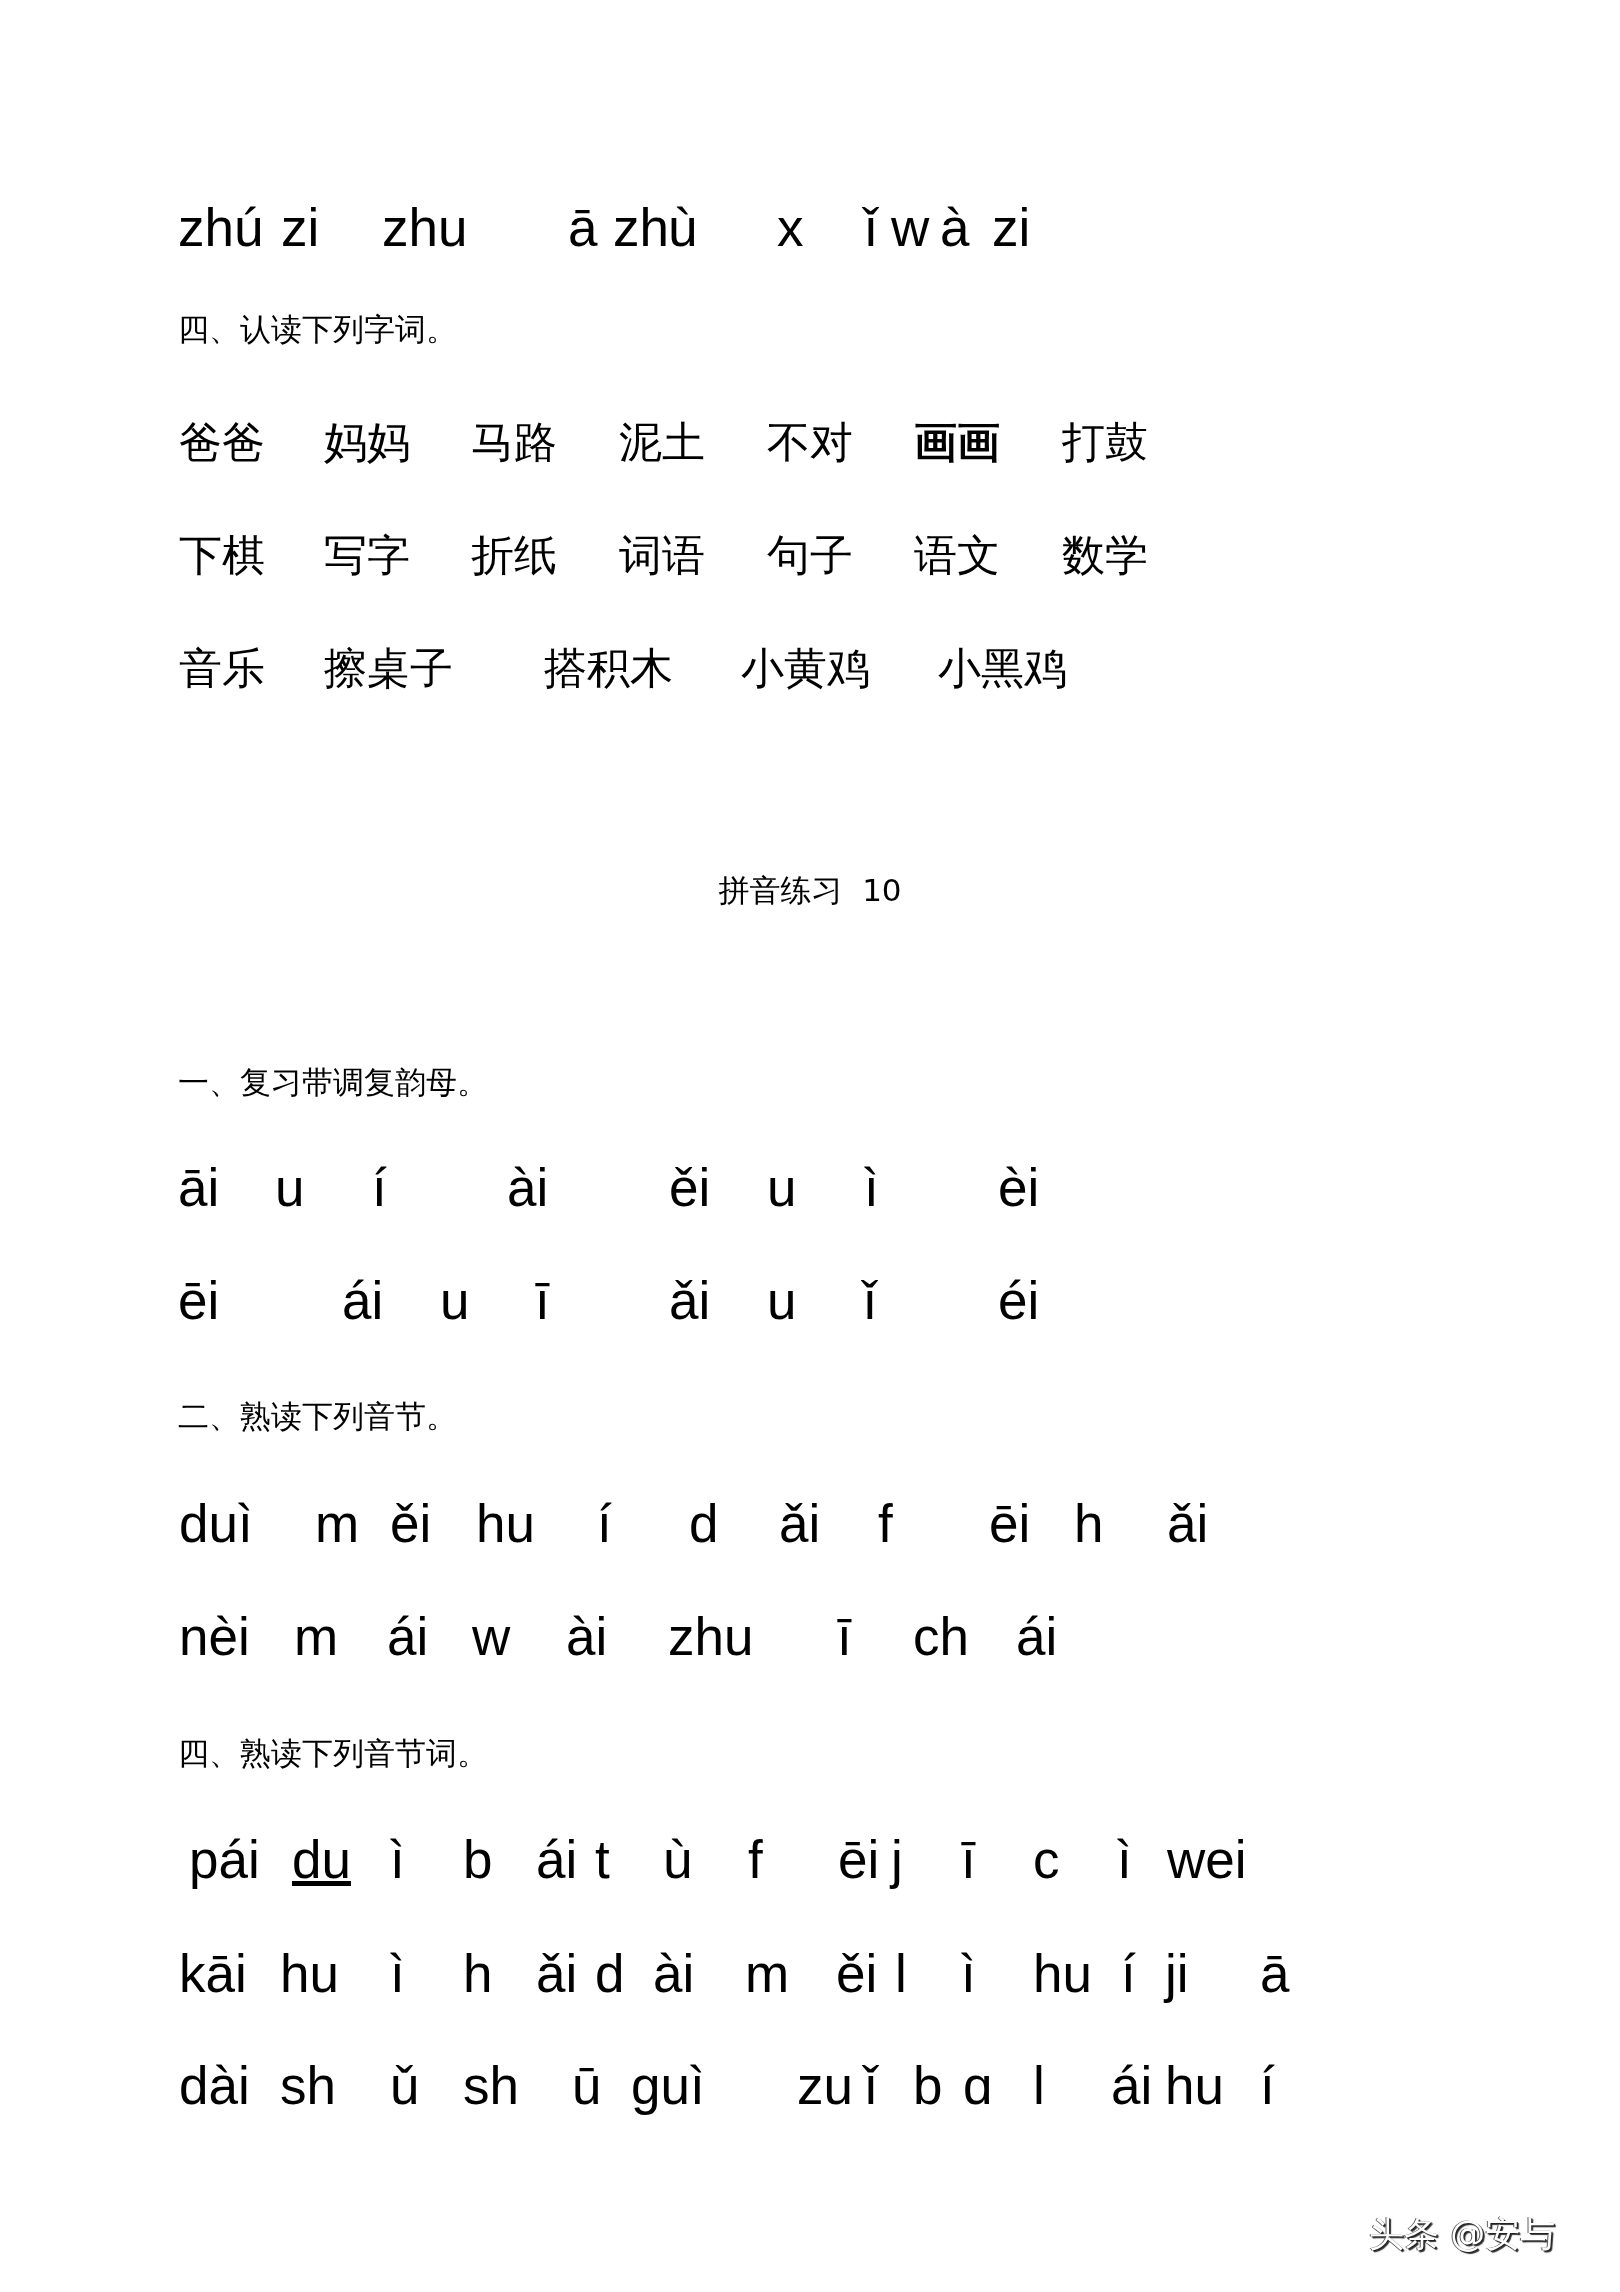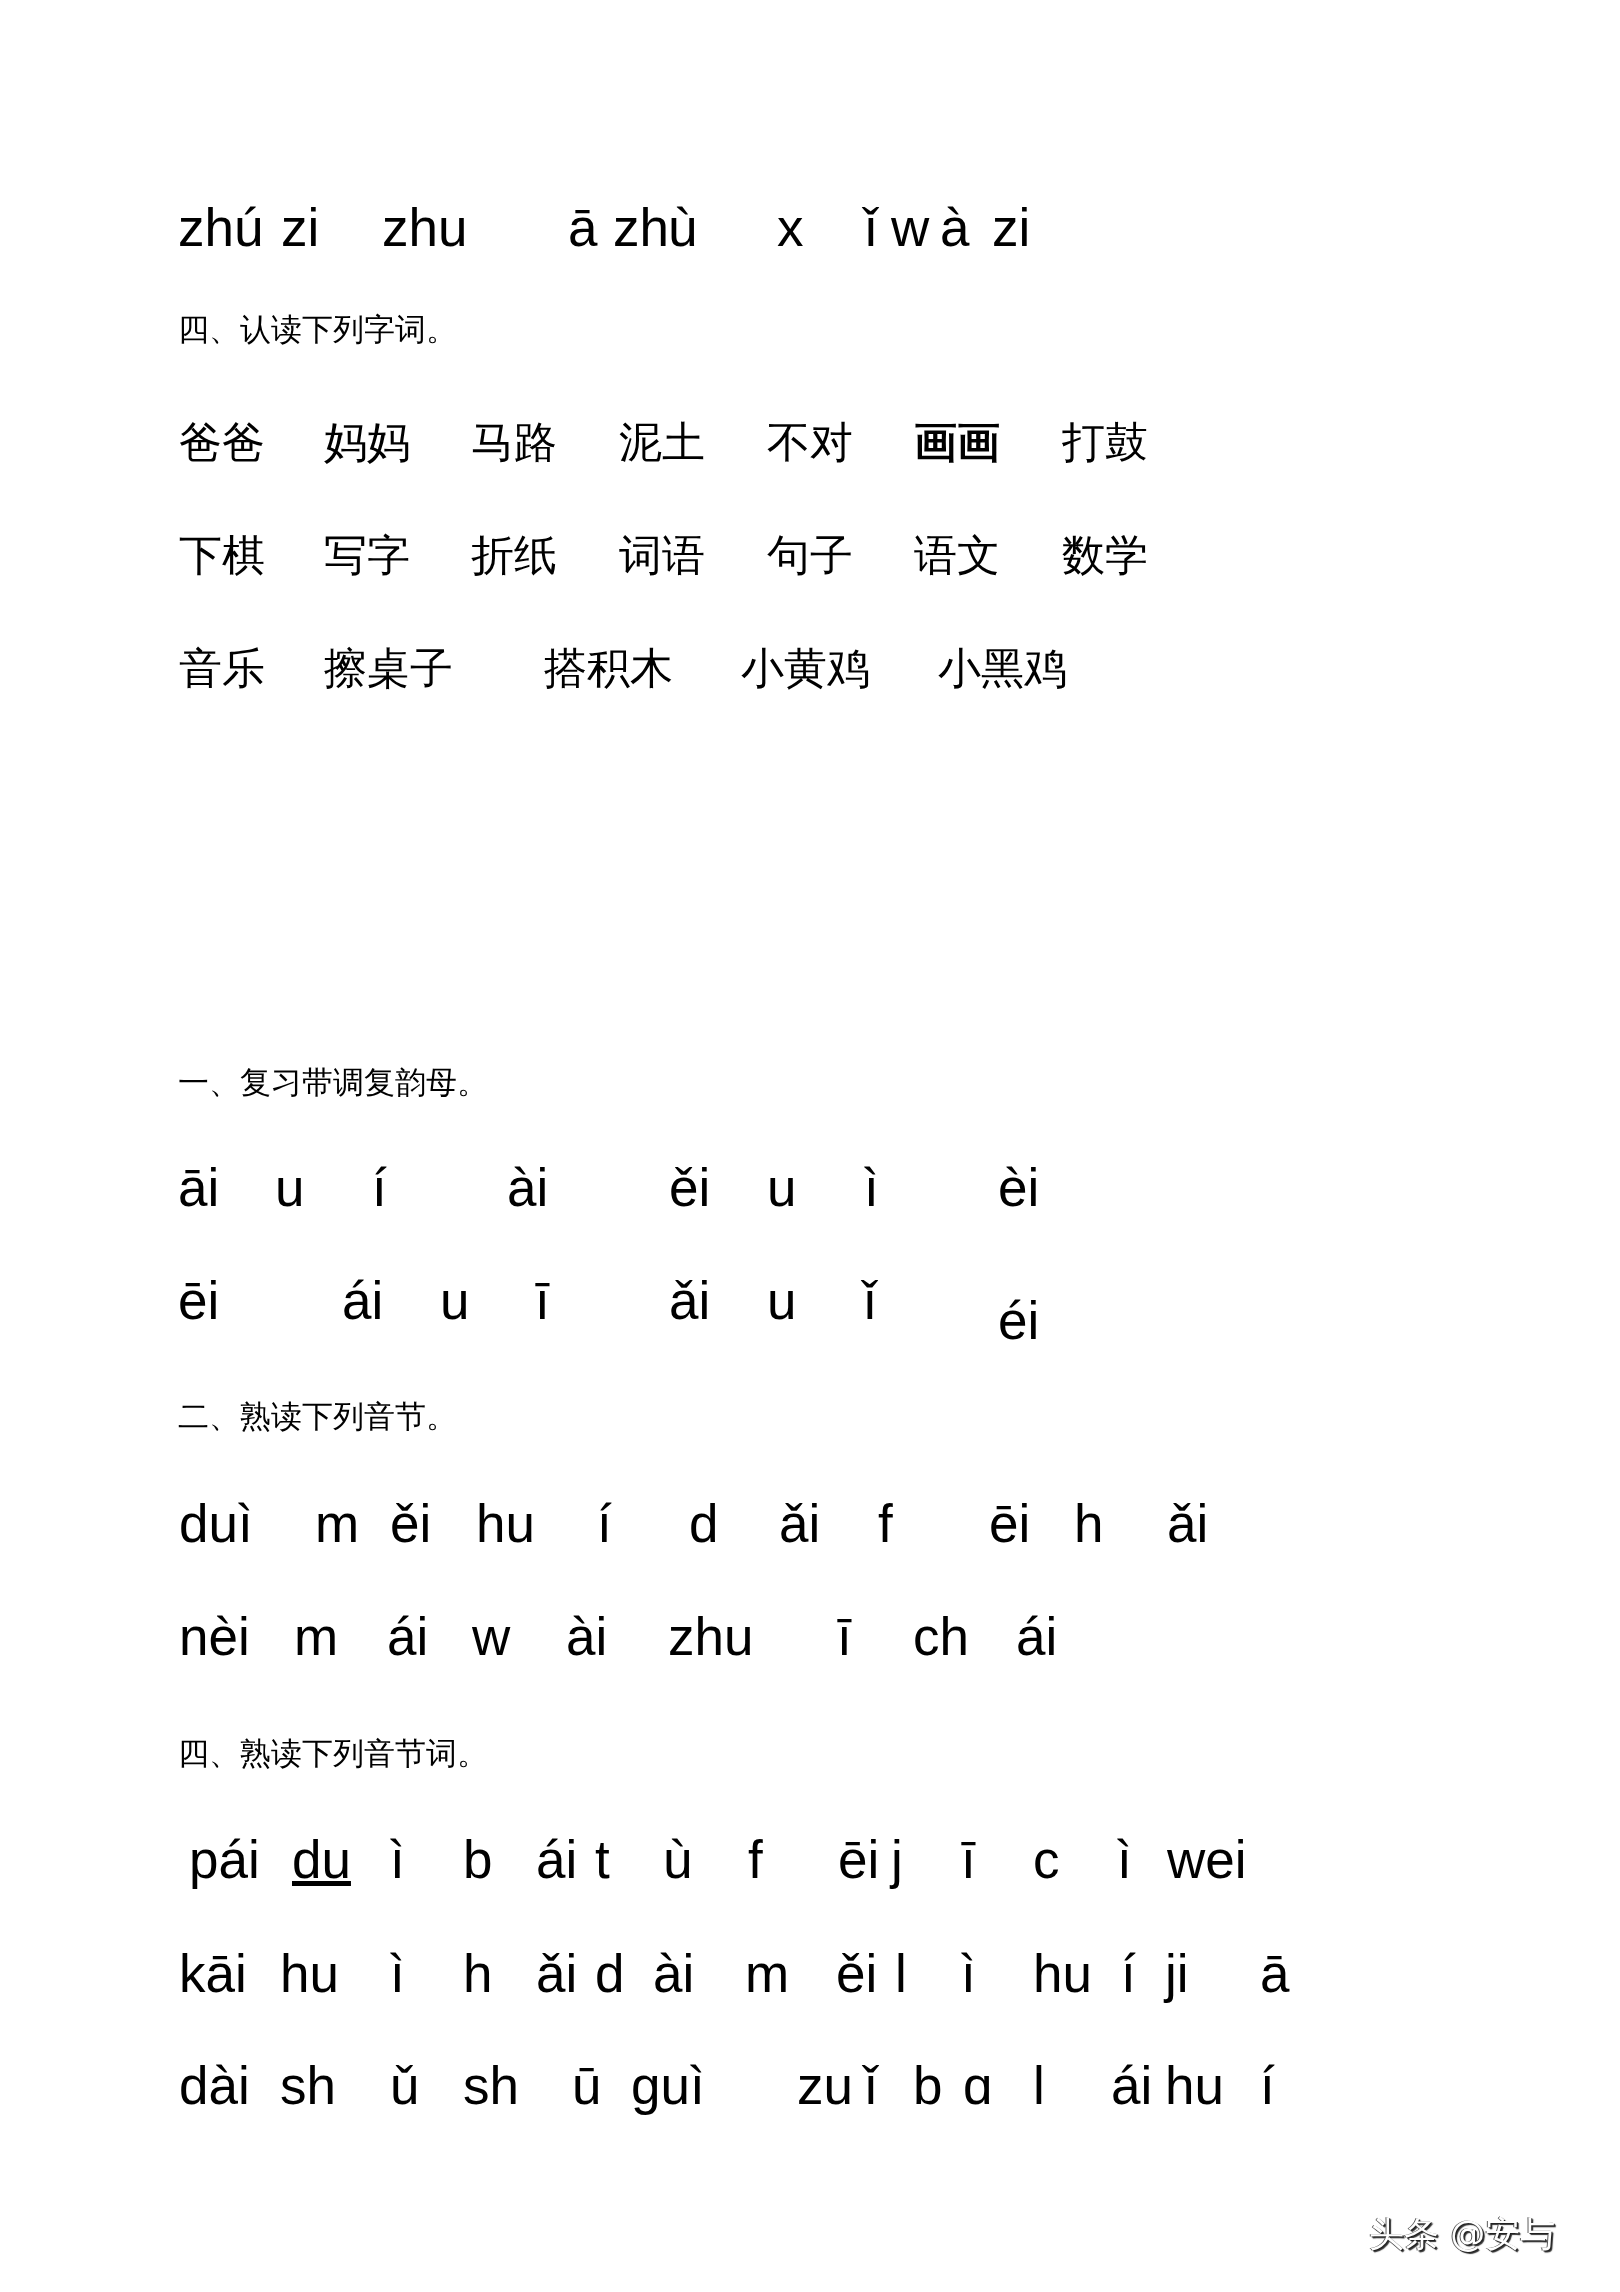--- a/index.html
+++ b/index.html
@@ -58,41 +58,42 @@
       <span class="tok" style="left: 1062px;">数学</span>
     </div>
   <div class="row words" style="top:647px;">
       <span class="tok" style="left: 179px;">音乐</span>
       <span class="tok" style="left: 324px;">擦桌子</span>
       <span class="tok" style="left: 544px;">搭积木</span>
       <span class="tok" style="left: 741px;">小黄鸡</span>
       <span class="tok" style="left: 938px;">小黑鸡</span>
     </div>
 
+  <div class="title" style="top:875px;">拼音练习  10</div>
 
   <div class="heading" style="top:1067px;">一、复习带调复韵母。</div>
   <div class="row pinyin" style="top:1161px;">
       <span class="tok" style="left: 178px;">āi</span>
       <span class="tok" style="left: 275px;">u</span>
       <span class="tok" style="left: 372px;">í</span>
       <span class="tok" style="left: 507px;">ài</span>
       <span class="tok" style="left: 669px;">ěi</span>
       <span class="tok" style="left: 767px;">u</span>
       <span class="tok" style="left: 864px;">ì</span>
       <span class="tok" style="left: 998px;">èi</span>
     </div>
   <div class="row pinyin" style="top:1274px;">
       <span class="tok" style="left: 178px;">ēi</span>
       <span class="tok" style="left: 342px;">ái</span>
       <span class="tok" style="left: 440px;">u</span>
       <span class="tok" style="left: 535px;">ī</span>
       <span class="tok" style="left: 669px;">ǎi</span>
       <span class="tok" style="left: 767px;">u</span>
       <span class="tok" style="left: 864px;">ǐ</span>
-      <span class="tok" style="left: 998px; margin-top: 20px;">éi</span>
+      <span class="tok" style="left: 998px;">éi</span>
     </div>
 
   <div class="heading" style="top:1401px;">二、熟读下列音节。</div>
   <div class="row pinyin" style="top:1497px;">
       <span class="tok" style="left: 179px;">duì</span>
       <span class="tok" style="left: 315px;">m</span>
       <span class="tok" style="left: 390px;">ěi</span>
       <span class="tok" style="left: 476px;">hu</span>
       <span class="tok" style="left: 597px;">í</span>
       <span class="tok" style="left: 689px;">d</span>

